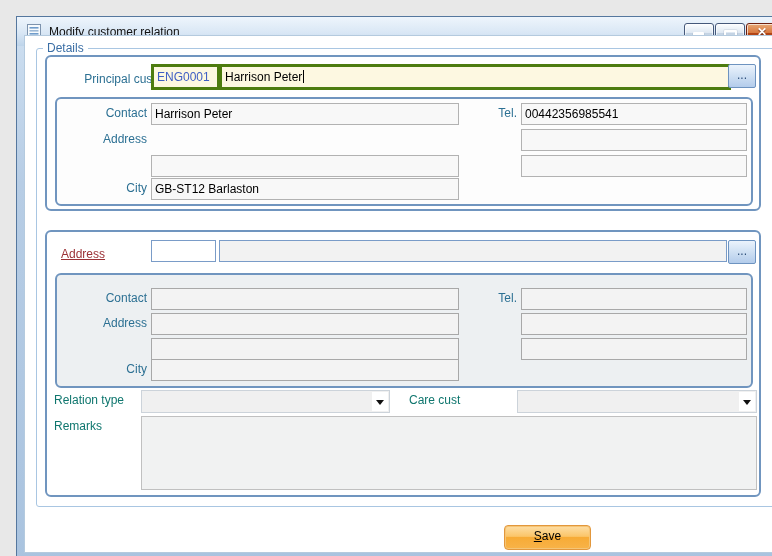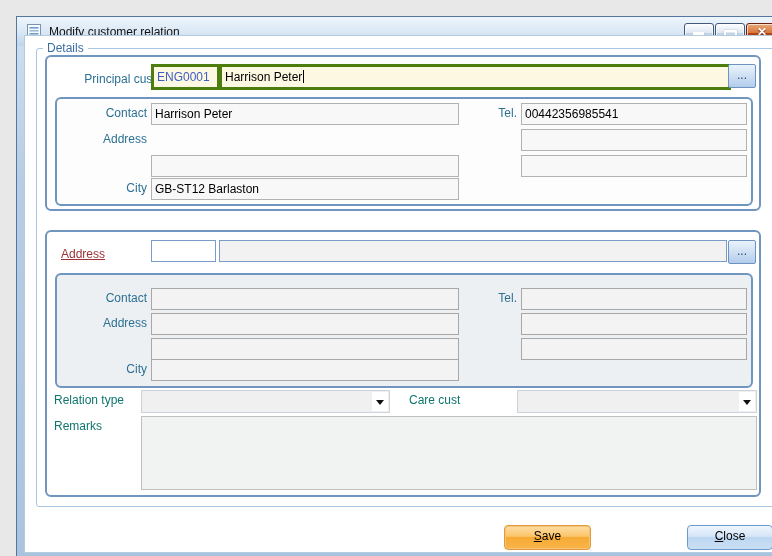--- a/index.html
+++ b/index.html
@@ -159,18 +159,15 @@
           </span>
       </div>
 
       <div class="lbl lbl-black" style="left:7px;top:184px;">Remarks</div>
       <div class="remarks-box" style="left:94px;top:184px;width:606px;height:68px;"></div>
     </div>
 
     <div class="btn btn-save">
       <span class="t">Save</span>
     </div>
-    <div class="btn btn-close">
-      <span class="t">Close</span>
-    </div>
 
   </div>
 </div>
 
 </body></html>

